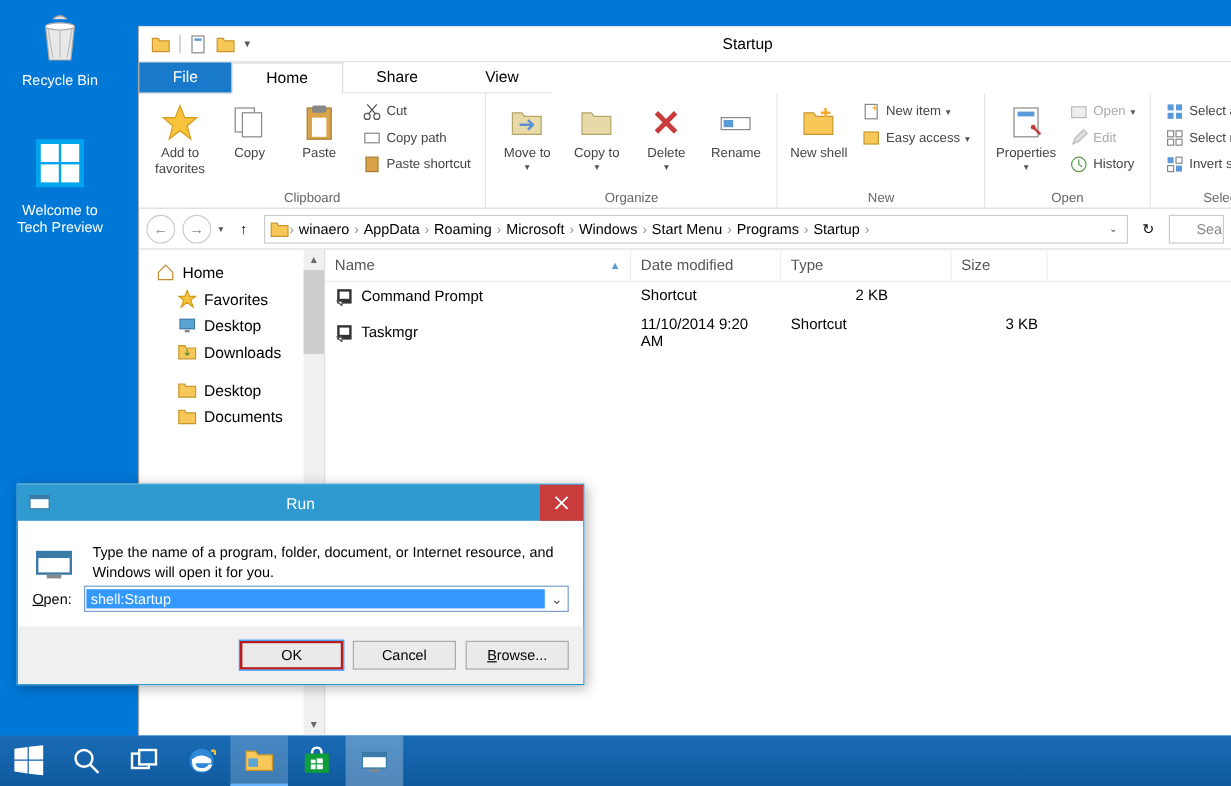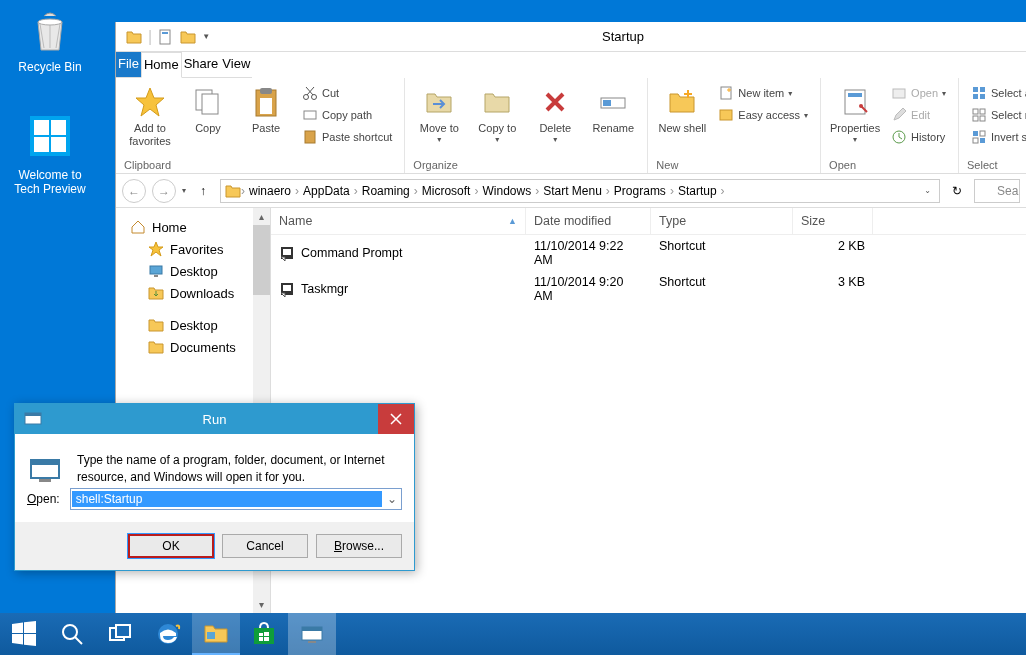--- a/index.html
+++ b/index.html
@@ -13,28 +13,28 @@
 .winlogo-ico span { background: white; }
 
 
 .explorer { position: absolute; left: 115px; top: 22px; right: 0; bottom: 42px; background: white; border-left: 1px solid #aaa; display: flex; flex-direction: column; }
 .titlebar { height: 30px; background: #fff; display: flex; align-items: center; border-bottom: 1px solid #ddd; }
 .qat { display: flex; gap: 6px; padding: 0 10px; align-items: center; }
 .qat-ico { width: 16px; height: 16px; }
 .wtitle { flex: 1; text-align: center; font-size: 13px; color: #000; }
 
 .tabs { display: flex; height: 26px; background: #fff; font-size: 13px; }
-.tab { padding: 4px 2px; cursor: pointer; border-bottom: 1px solid #ddd; }
+.tab { padding: 4px 28px; cursor: pointer; border-bottom: 1px solid #ddd; }
 .tab.file { background: #1979ca; color: white; }
 .tab.active { border: 1px solid #ddd; border-bottom: 1px solid #fff; }
 
 .ribbon { height: 96px; background: #fff; border-bottom: 1px solid #ddd; display: flex; font-size: 11px; color: #444; }
 .rgroup { border-right: 1px solid #e5e5e5; padding: 4px 8px 2px; display: flex; flex-direction: column; }
 .rgroup-body { flex: 1; display: flex; align-items: flex-start; gap: 6px; }
-.rgroup-lbl { text-align: left; color: #666; font-size: 11px; padding-top: 2px; }
+.rgroup-lbl { text-align: center; color: #666; font-size: 11px; padding-top: 2px; }
 .rbtn-v { display: flex; flex-direction: column; align-items: center; width: 52px; padding-top: 4px; cursor: pointer; text-align: center; line-height: 1.2; }
 .rbtn-v .ico { width: 32px; height: 32px; margin-bottom: 4px; }
 .rbtn-h { display: flex; align-items: center; gap: 4px; height: 22px; padding: 0 4px; cursor: pointer; white-space: nowrap; }
 .rbtn-h .ico { width: 16px; height: 16px; }
 .rcol { display: flex; flex-direction: column; }
 
 .navbar { height: 34px; border-bottom: 1px solid #ddd; display: flex; align-items: center; padding: 0 6px; gap: 6px; font-size: 12px; }
 .navbtn { width: 24px; height: 24px; border-radius: 50%; border: 1px solid #ccc; display: flex; align-items: center; justify-content: center; cursor: pointer; color: #888; }
 .crumbs { flex: 1; border: 1px solid #ccc; height: 24px; display: flex; align-items: center; padding: 0 4px; overflow: hidden; }
 .crumb { padding: 0 4px; cursor: pointer; }
@@ -56,21 +56,21 @@
 .fhdr div { padding: 6px 8px; border-right: 1px solid #eee; }
 .frow { display: flex; padding: 2px 0; cursor: pointer; }
 .frow div { padding: 2px 8px; }
 .c-name { width: 255px; display: flex; align-items: center; gap: 6px; }
 .c-date { width: 125px; }
 .c-type { width: 142px; }
 .c-size { width: 80px; text-align: right; }
 .fico { width: 16px; height: 16px; flex-shrink: 0; }
 
 
-.rundlg { position: absolute; left: 14px; top: 403px; width: 401px; background: #fff; border: 1px solid #2e9acf; box-shadow: 2px 2px 10px rgba(0,0,0,0.3); }
+.rundlg { position: absolute; left: 14px; top: 403px; width: 473px; background: #fff; border: 1px solid #2e9acf; box-shadow: 2px 2px 10px rgba(0,0,0,0.3); }
 .rundlg .ttl { height: 30px; background: #2e9acf; display: flex; align-items: center; color: white; font-size: 13px; }
 .rundlg .ttl .tico { width: 20px; height: 20px; margin: 0 8px; }
 .rundlg .ttl .tlbl { flex: 1; text-align: center; }
 .rundlg .close { width: 36px; height: 30px; background: #c83c3c; display: flex; align-items: center; justify-content: center; cursor: pointer; }
 .rundlg .bod { padding: 18px 12px 12px; font-size: 12px; }
 .rundlg .msg { display: flex; gap: 14px; }
 .rundlg .msg .ico { width: 36px; height: 36px; flex-shrink: 0; }
 .rundlg .openrow { display: flex; align-items: center; gap: 10px; }
 .rundlg .combo { flex: 1; border: 1px solid #7a9fcf; height: 22px; display: flex; align-items: center; position: relative; }
 .rundlg .combo .val { flex: 1; background: #3399ff; color: white; padding: 1px 4px; margin: 1px; }
@@ -412,21 +412,20 @@
       <div id="file-rows">
           <div class="frow">
             <div class="c-name">
               <svg class="fico" viewBox="0 0 16 16">
                 <rect x="2" y="2" width="12" height="12" fill="#333"></rect>
                 <rect x="4" y="4" width="8" height="6" fill="#fff"></rect>
                 <path d="M2 12 L6 12 L6 16 Z" fill="#fff" stroke="#555"></path>
               </svg>
               <span>Command Prompt</span>
             </div>
-            <div class="c-date">11/10/2014 9:22 AM</div>
             <div class="c-type">Shortcut</div>
             <div class="c-size">2 KB</div>
           </div>
           <div class="frow">
             <div class="c-name">
               <svg class="fico" viewBox="0 0 16 16">
                 <rect x="2" y="2" width="12" height="12" fill="#333"></rect>
                 <rect x="4" y="4" width="8" height="6" fill="#fff"></rect>
                 <path d="M2 12 L6 12 L6 16 Z" fill="#fff" stroke="#555"></path>
               </svg>

